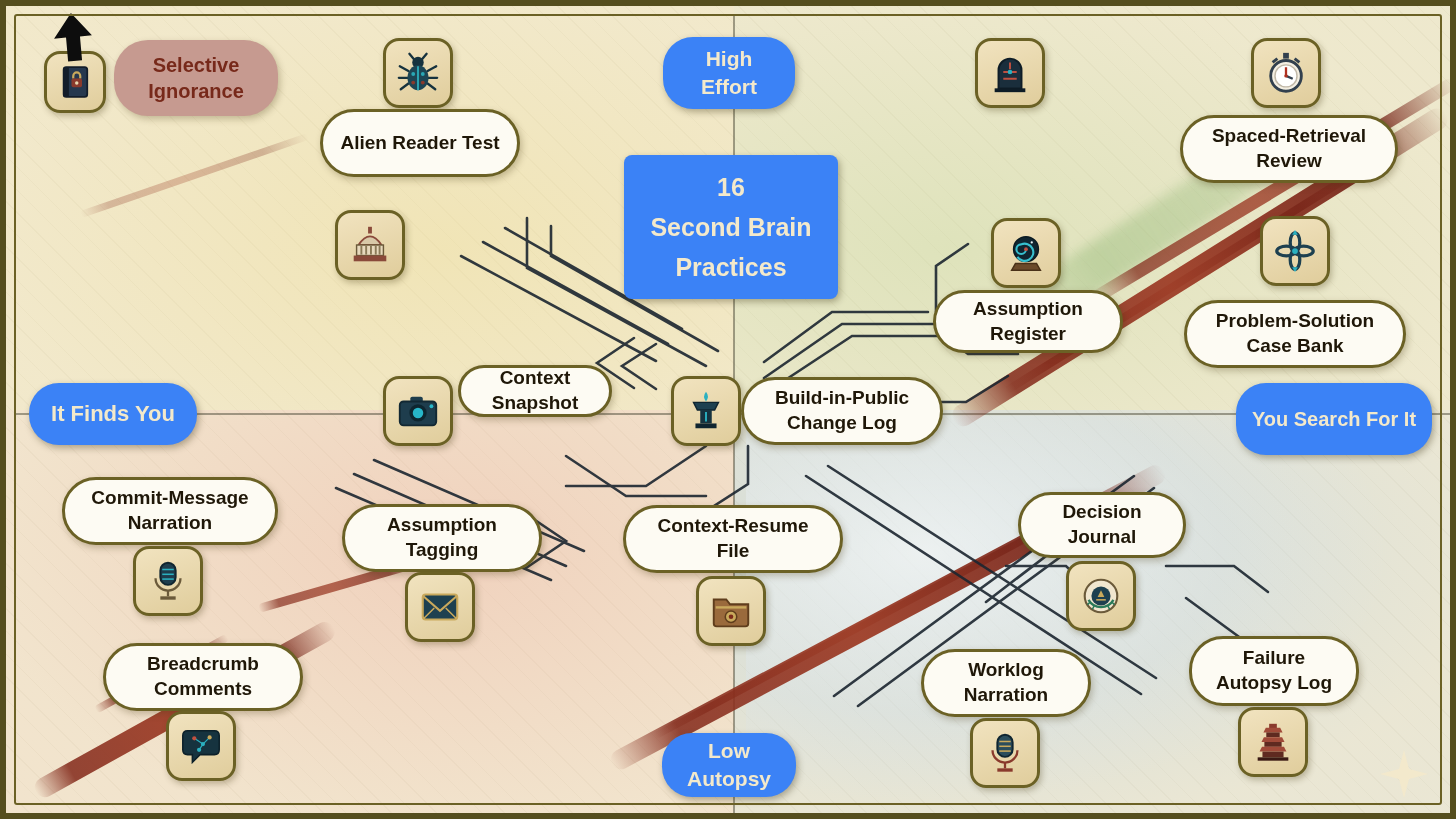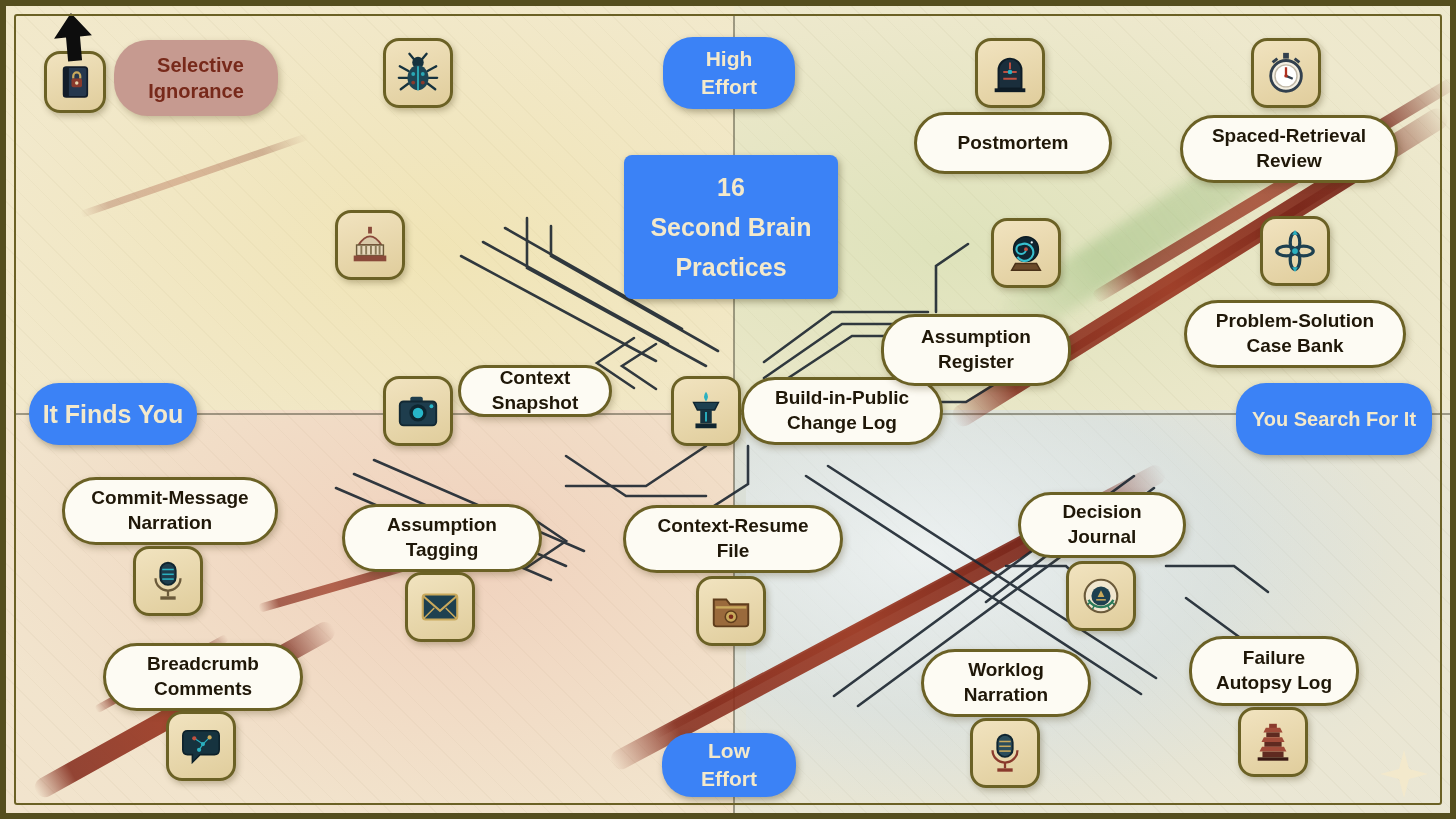--- a/index.html
+++ b/index.html
@@ -36,21 +36,21 @@
     box-shadow:2px 3px 6px rgba(70,55,15,0.3);}
   .pill{position:absolute;box-sizing:border-box;z-index:3;
     background:#fdfbf3;border:3px solid #6b6125;border-radius:34px;
     display:flex;align-items:center;justify-content:center;text-align:center;
     font-weight:bold;font-size:19px;line-height:1.3;color:#1f1708;
     padding:6px 14px;box-shadow:2px 3px 7px rgba(70,55,15,0.28);}
   .olive{position:absolute;box-sizing:border-box;z-index:3;
     background:#3b82f6;border-radius:30px;color:#f3e9cb;font-weight:bold;
     display:flex;align-items:center;justify-content:center;text-align:center;
     box-shadow:2px 3px 7px rgba(50,40,10,0.35);}
-  .rose{background:#c69a90;color:#77291a;border:none;text-align:right;}
+  .rose{background:#c69a90;color:#77291a;border:none;}
   .prewrap{white-space:pre-line;}
   .titlebox{border-radius:8px;font-size:25px;line-height:1.6;}
   .footer{position:absolute;left:355px;top:757px;width:260px;z-index:3;text-align:center;
     font-size:13px;font-weight:bold;color:#201c14;line-height:1.45;}
   .icon{display:flex;align-items:center;justify-content:center;}
 </style>
 </head>
 <body>
 
 <div id="canvas">
@@ -131,23 +131,23 @@
     <span class="prewrap">Selective
 Ignorance</span>
   </div>
 
   <div class="olive prewrap" style="left:657px;top:31px;width:132px;height:72px;font-size:21px;line-height:1.35;">
     <span class="prewrap">High
 Effort</span>
   </div>
   <div class="olive prewrap" style="left:656px;top:727px;width:134px;height:64px;font-size:21px;line-height:1.35;">
     <span class="prewrap">Low
-Effort</span>
-  </div>
-  <div class="olive" style="left:23px;top:377px;width:168px;height:62px;font-size:25px;white-space:nowrap;">
+Autopsy</span>
+  </div>
+  <div class="olive" style="left:23px;top:377px;width:168px;height:62px;font-size:22px;white-space:nowrap;">
     <span>It Finds You</span>
   </div>
   <div class="olive" style="left:1230px;top:377px;width:196px;height:72px;font-size:20px;white-space:nowrap;">
     <span>You Search For It</span>
   </div>
 
   <div class="olive titlebox prewrap" style="left:618px;top:149px;width:214px;height:144px;">
     <span class="prewrap">16
 Second Brain
 Practices</span>
@@ -169,20 +169,23 @@
         <circle cx="24" cy="13" r="6" fill="#16323e"></circle>
         <ellipse cx="24" cy="29" rx="11" ry="13" fill="#1d4554"></ellipse>
         <line x1="24" y1="17" x2="24" y2="42" stroke="#2aa7b5" stroke-width="2"></line>
         <circle cx="19" cy="25" r="2" fill="#2aa7b5"></circle>
           <circle cx="29" cy="25" r="2" fill="#2aa7b5"></circle>
         <circle cx="19" cy="34" r="2" fill="#8a3a2c"></circle>
           <circle cx="29" cy="34" r="2" fill="#8a3a2c"></circle>
       </svg>
     </span>
   </div>
+  <div class="pill" style="left:314px;top:103px;width:200px;height:68px;">
+    <span>Alien Reader Test</span>
+  </div>
 
   <div class="tile" style="left:329px;top:204px;">
     <span class="icon">
       <svg width="46" height="46" viewBox="0 0 48 48">
         <rect x="22" y="5" width="4" height="7" fill="#8a4a3a"></rect>
         <path d="M12,24 Q24,6 36,24 Z" fill="#d9c9a8" stroke="#8a4a3a" stroke-width="2"></path>
         <rect x="10" y="24" width="28" height="11" fill="#e7d9bd" stroke="#6b5a3a" stroke-width="1.5"></rect>
         <g stroke="#8a7a58" stroke-width="2">
             <line x1="15" y1="25" x2="15" y2="34"></line>
             <line x1="20" y1="25" x2="20" y2="34"></line>
@@ -228,23 +231,20 @@
   <div class="tile" style="left:969px;top:32px;">
     <span class="icon">
       <svg width="46" height="46" viewBox="0 0 48 48">
         <path d="M12,40 v-19 a12,12 0 0 1 24,0 v19 z" fill="#1a2e3c" stroke="#0e1c26" stroke-width="2"></path>
         <path d="M24,13 v7 m-7,3 h14 m-14,7 h14" stroke="#c05040" stroke-width="2" fill="none"></path>
         <circle cx="24" cy="23" r="2.4" fill="#2ab0c0"></circle>
         <rect x="8" y="40" width="32" height="4" fill="#0e1c26"></rect>
       </svg>
     </span>
   </div>
-  <div class="pill" style="left:908px;top:106px;width:198px;height:62px;">
-    <span>Postmortem</span>
-  </div>
 
   <div class="tile" style="left:1245px;top:32px;">
     <span class="icon">
       <svg width="46" height="46" viewBox="0 0 48 48">
         <rect x="21" y="3" width="6" height="6" fill="#32404e"></rect>
         <line x1="33" y1="9" x2="38" y2="13" stroke="#32404e" stroke-width="3"></line>
         <line x1="15" y1="9" x2="10" y2="13" stroke="#32404e" stroke-width="3"></line>
         <circle cx="24" cy="27" r="16" fill="#f4efe2" stroke="#32404e" stroke-width="3"></circle>
         <circle cx="24" cy="27" r="11.5" fill="#ffffff" stroke="#c0b8a8" stroke-width="1.5"></circle>
         <line x1="24" y1="27" x2="24" y2="18" stroke="#b03020" stroke-width="2.4"></line>
@@ -261,21 +261,21 @@
     <span class="icon">
       <svg width="46" height="46" viewBox="0 0 48 48">
         <circle cx="24" cy="20" r="13" fill="#102530" stroke="#0a1a22" stroke-width="1.5"></circle>
         <path d="M24,20 a5,5 0 1 1 -5,-5 a9,9 0 1 1 -4,13" stroke="#37c0cf" fill="none" stroke-width="2.2"></path>
         <circle cx="24" cy="20" r="2" fill="#c05040"></circle>
         <circle cx="30" cy="13" r="1.2" fill="#e8f6f8"></circle>
         <path d="M13,35 h22 l4,7 h-30 z" fill="#6b4a2a" stroke="#4a3118" stroke-width="1.5"></path>
       </svg>
     </span>
   </div>
-  <div class="pill" style="left:875px;top:284px;width:190px;height:72px;margin-top:24px;">
+  <div class="pill" style="left:927px;top:284px;width:190px;height:63px;">
     <span>Assumption Register</span>
   </div>
 
   <div class="tile" style="left:1254px;top:210px;">
     <span class="icon">
       <svg width="46" height="46" viewBox="0 0 48 48">
         <g stroke="#1d4050" stroke-width="3.4" fill="none">
           <ellipse cx="24" cy="15" rx="5" ry="10"></ellipse>
           <ellipse cx="24" cy="33" rx="5" ry="10"></ellipse>
           <ellipse cx="15" cy="24" rx="10" ry="5"></ellipse>

